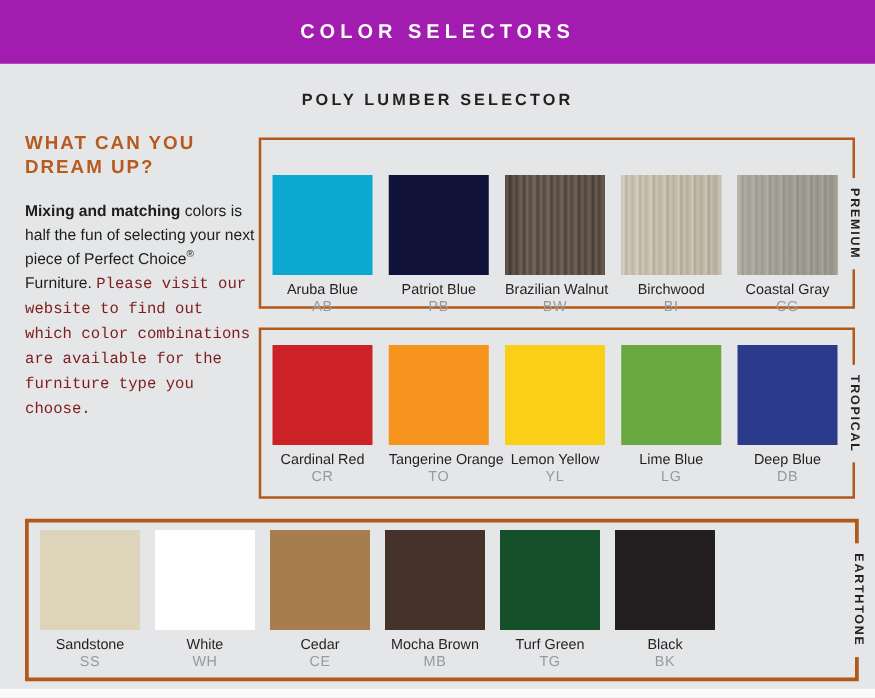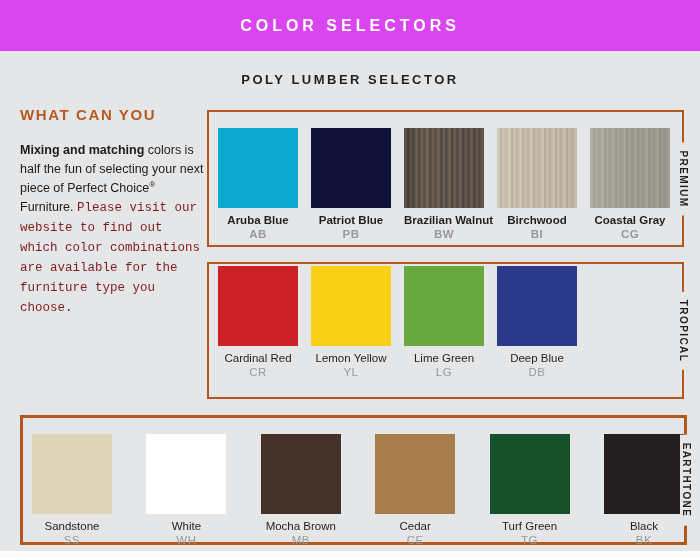--- a/index.html
+++ b/index.html
@@ -9,21 +9,21 @@
     width: 700px;
     height: 558px;
     background: #e5e6e8;
     overflow: hidden;
   }
   
   .header-bar {
     position: absolute;
     left: 0; top: 0;
     width: 700px; height: 51px;
-    background: #d946ef;
+    background: #a21caf;
     display: flex;
     align-items: center;
     justify-content: center;
   }
   .header-title {
     color: #ffffff;
     font-size: 16px;
     font-weight: bold;
     letter-spacing: 4px;
   }
@@ -65,23 +65,23 @@
     background: transparent;
   }
   .box-premium   { left: 207px; top: 110px; width: 477px; height: 137px; }
   .box-tropical  { left: 207px; top: 262px; width: 477px; height: 137px; }
   .box-earthtone { left: 20px;  top: 415px; width: 667px; height: 130px; border-width: 3px; }
   .swatch-row {
     display: flex;
     gap: 13px;
     padding-left: 9px;
   }
-  .box-premium   .swatch-row { padding-top: 16px; font-weight: bold; }
-  .box-tropical  .swatch-row { padding-top: 2px; }
-  .box-earthtone .swatch-row { padding-top: 16px; gap: 12px; justify-content: space-between; }
+  .box-premium   .swatch-row { padding-top: 28px; }
+  .box-tropical  .swatch-row { padding-top: 12px; }
+  .box-earthtone .swatch-row { padding-top: 6px; gap: 12px; }
   .swatch-cell { width: 80px; flex: 0 0 80px; text-align: center; }
   .chip { width: 80px; height: 80px; }
   .swatch-name {
     margin-top: 6px;
     font-size: 11.5px;
     line-height: 13px;
     color: #231f20;
     white-space: nowrap;
   }
   .swatch-code {
@@ -138,20 +138,21 @@
 
   <div class="header-bar">
     <div class="header-title">COLOR SELECTORS</div>
   </div>
 
   <div class="subtitle">POLY LUMBER SELECTOR</div>
 
   <div class="intro">
     <div class="intro-heading">
       <span style="display:block">WHAT CAN YOU</span>
+      <span style="display:block">DREAM UP?</span>
     </div>
     <p class="intro-copy"><strong>Mixing and matching</strong><span> colors is half the fun of selecting your next piece of Perfect Choice</span><sup>®</sup><span> Furniture. </span><span class="orange">Please visit our website to find out which color combinations are available for the furniture type you choose.</span></p>
   </div>
 
   <section class="group-box box-premium">
     <div class="swatch-row">
   <div class="swatch-cell">
     <div class="chip" style="background: rgb(11, 169, 207);"></div>
     <div class="swatch-name">Aruba Blue</div>
     <div class="swatch-code">AB</div>
@@ -185,30 +186,35 @@
   </section>
 
   <section class="group-box box-tropical">
     <div class="swatch-row">
   <div class="swatch-cell">
     <div class="chip" style="background: rgb(204, 33, 39);"></div>
     <div class="swatch-name">Cardinal Red</div>
     <div class="swatch-code">CR</div>
   </div>
 
+  <div class="swatch-cell">
+    <div class="chip" style="background: rgb(246, 148, 30);"></div>
+    <div class="swatch-name">Tangerine Orange</div>
+    <div class="swatch-code">TO</div>
+  </div>
 
   <div class="swatch-cell">
     <div class="chip" style="background: rgb(250, 208, 22);"></div>
     <div class="swatch-name">Lemon Yellow</div>
     <div class="swatch-code">YL</div>
   </div>
 
   <div class="swatch-cell">
     <div class="chip" style="background: rgb(104, 168, 63);"></div>
-    <div class="swatch-name">Lime Green</div>
+    <div class="swatch-name">Lime Blue</div>
     <div class="swatch-code">LG</div>
   </div>
 
   <div class="swatch-cell">
     <div class="chip" style="background: rgb(44, 58, 140);"></div>
     <div class="swatch-name">Deep Blue</div>
     <div class="swatch-code">DB</div>
   </div>
 </div>
     <div class="group-label">TROPICAL</div>
@@ -222,31 +228,31 @@
     <div class="swatch-code">SS</div>
   </div>
 
   <div class="swatch-cell">
     <div class="chip" style="background: rgb(255, 255, 255);"></div>
     <div class="swatch-name">White</div>
     <div class="swatch-code">WH</div>
   </div>
 
   <div class="swatch-cell">
+    <div class="chip" style="background: rgb(168, 125, 77);"></div>
+    <div class="swatch-name">Cedar</div>
+    <div class="swatch-code">CE</div>
+  </div>
+
+  <div class="swatch-cell">
     <div class="chip" style="background: rgb(69, 50, 43);"></div>
     <div class="swatch-name">Mocha Brown</div>
     <div class="swatch-code">MB</div>
   </div>
 
-  <div class="swatch-cell">
-    <div class="chip" style="background: rgb(168, 125, 77);"></div>
-    <div class="swatch-name">Cedar</div>
-    <div class="swatch-code">CE</div>
-  </div>
-
 
   <div class="swatch-cell">
     <div class="chip" style="background: rgb(21, 80, 42);"></div>
     <div class="swatch-name">Turf Green</div>
     <div class="swatch-code">TG</div>
   </div>
 
   <div class="swatch-cell">
     <div class="chip" style="background: rgb(35, 31, 32);"></div>
     <div class="swatch-name">Black</div>

